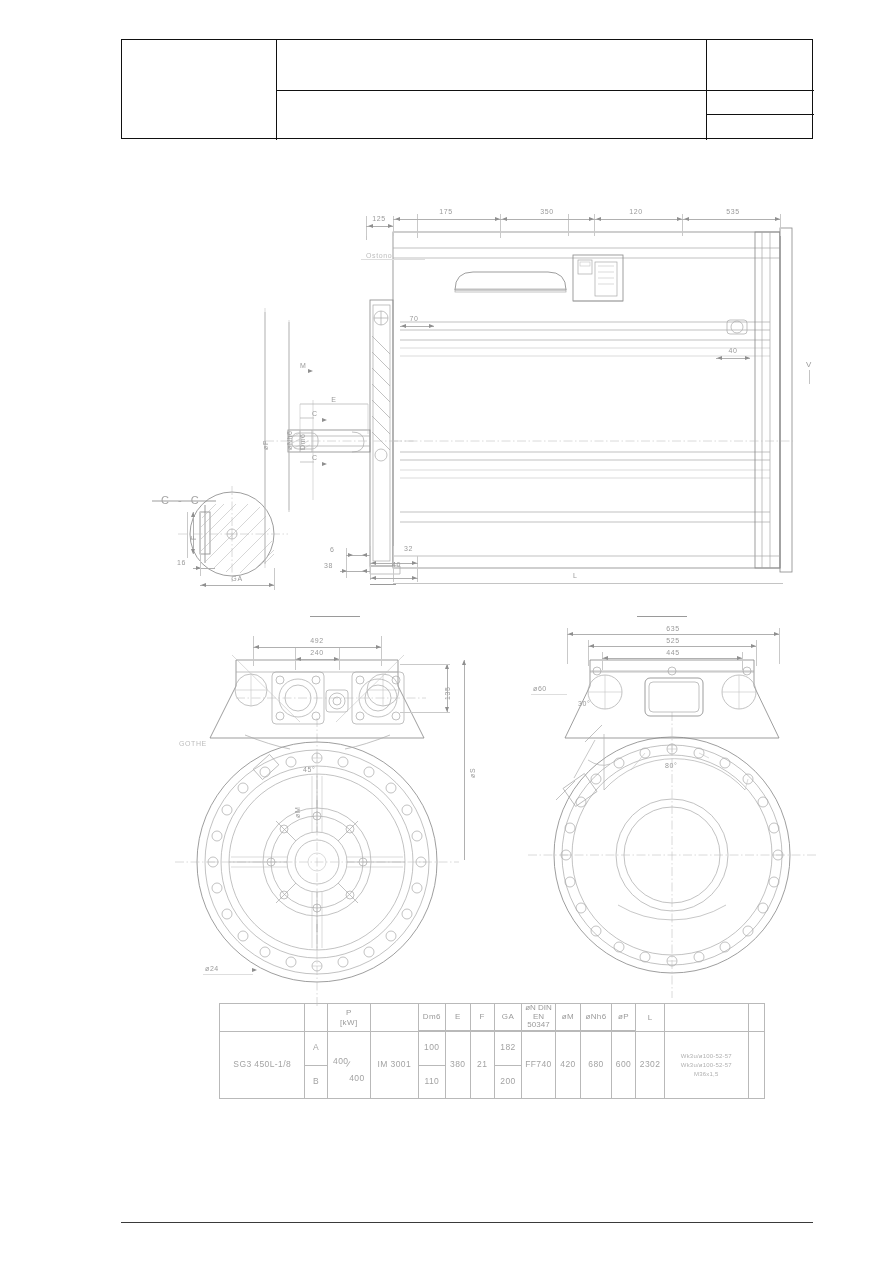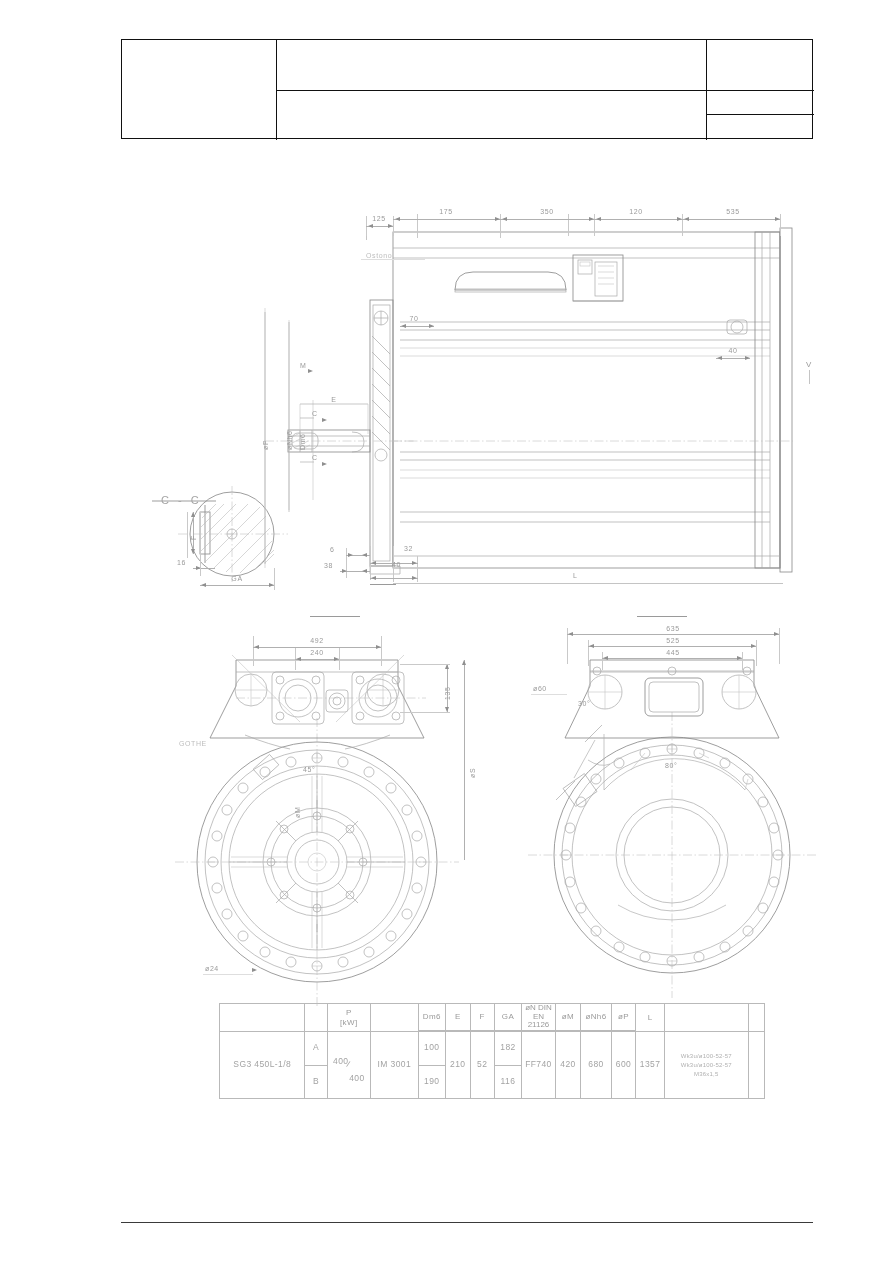--- a/index.html
+++ b/index.html
@@ -577,60 +577,60 @@
         <td rowspan="2" style="width:22px;"></td>
         <td rowspan="2" style="width:44px;">
           <div>P</div>
           <div>[kW]</div>
         </td>
         <td rowspan="2" style="width:48px;"></td>
         <td style="width:27px;">Dm6</td>
         <td style="width:24px;">E</td>
         <td style="width:24px;">F</td>
         <td style="width:27px;">GA</td>
-        <td style="width:33px;" class="tiny">øN  DIN EN 21126</td>
+        <td style="width:33px;" class="tiny">øN  DIN EN 50347</td>
         <td style="width:25px;">øM</td>
         <td style="width:30px;">øNh6</td>
         <td style="width:24px;">øP</td>
         <td rowspan="2" style="width:28px;">L</td>
         <td rowspan="2" style="width:86px;"></td>
         <td rowspan="2" style="width:16px;"></td>
       </tr>
       <tr class="hdr">
         <td class="nb" style="border-top:0;border-bottom:0;height:0;padding:0;" colspan="8"></td>
       </tr>
       <tr>
         <td rowspan="2">SG3  450L-1/8</td>
         <td>A</td>
         <td rowspan="2">
           <span class="frac">
             <span class="n">400</span><span class="s">/</span><span class="dnm">400</span>
           </span>
         </td>
         <td rowspan="2">IM  3001</td>
         <td>100</td>
-        <td rowspan="2">210</td>
-        <td rowspan="2">52</td>
+        <td rowspan="2">380</td>
+        <td rowspan="2">21</td>
         <td>182</td>
         <td rowspan="2">FF740</td>
         <td rowspan="2">420</td>
         <td rowspan="2">680</td>
         <td rowspan="2">600</td>
-        <td rowspan="2">1357</td>
+        <td rowspan="2">2302</td>
         <td rowspan="2" class="note">
           <div>Wk3u/ø100-52-57</div>
           <div>Wk3u/ø100-52-57</div>
           <div>M36x1,5</div>
         </td>
         <td rowspan="2"></td>
       </tr>
       <tr>
         <td>B</td>
-        <td>190</td>
-        <td>116</td>
+        <td>110</td>
+        <td>200</td>
       </tr>
     </tbody>
       </table>
   </div>
 
   <div class="footrule"></div>
 
 </div>
 
 </body></html>

